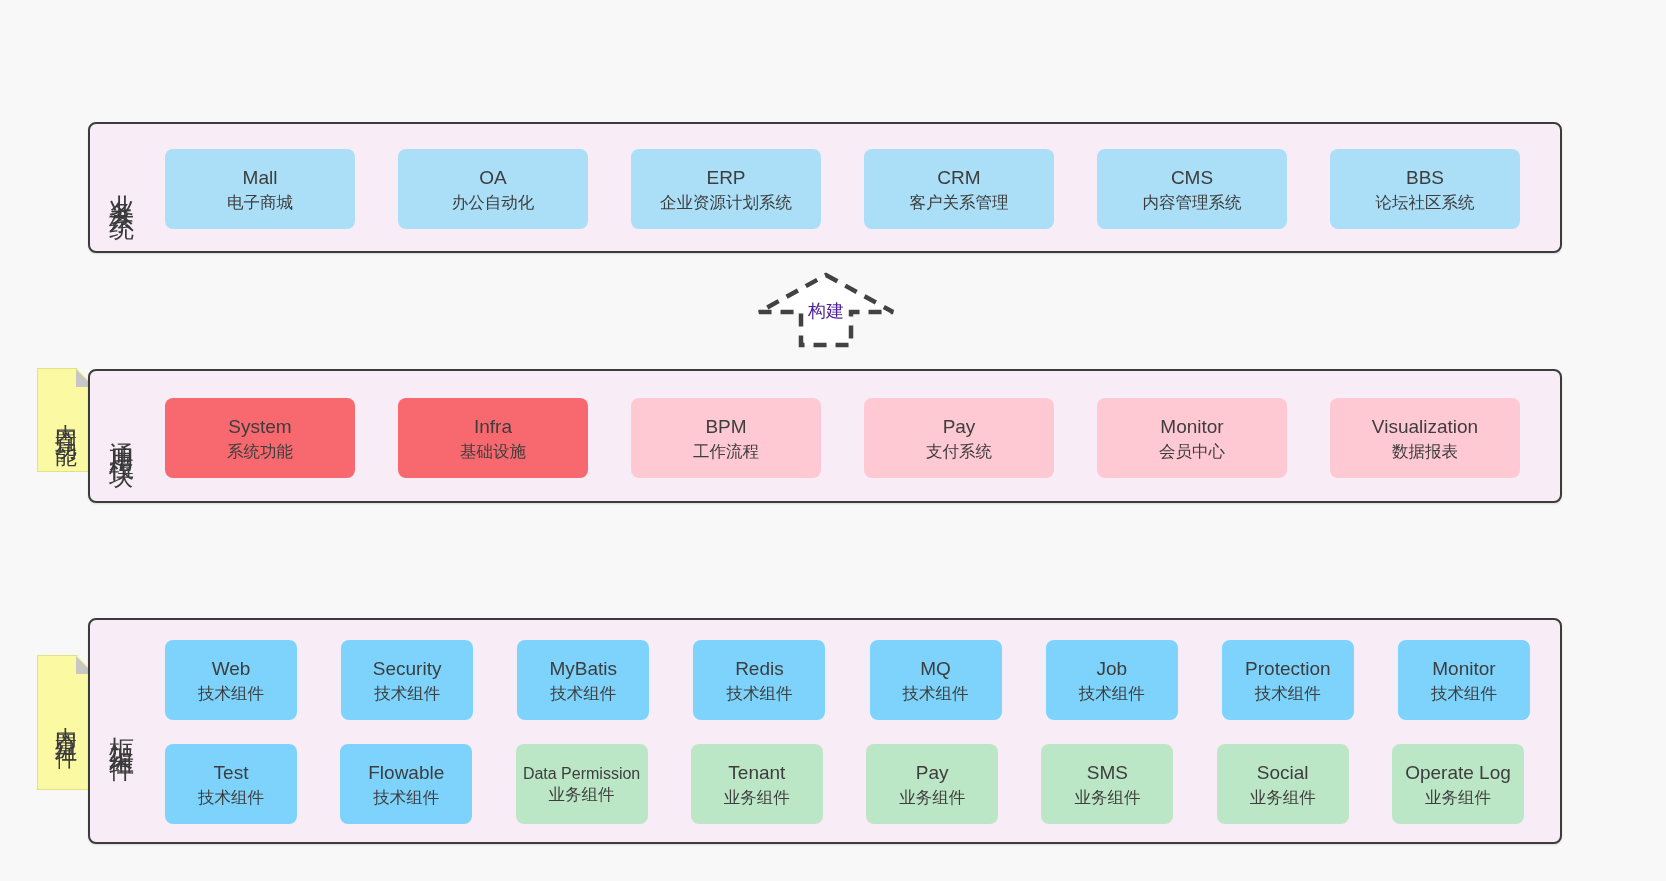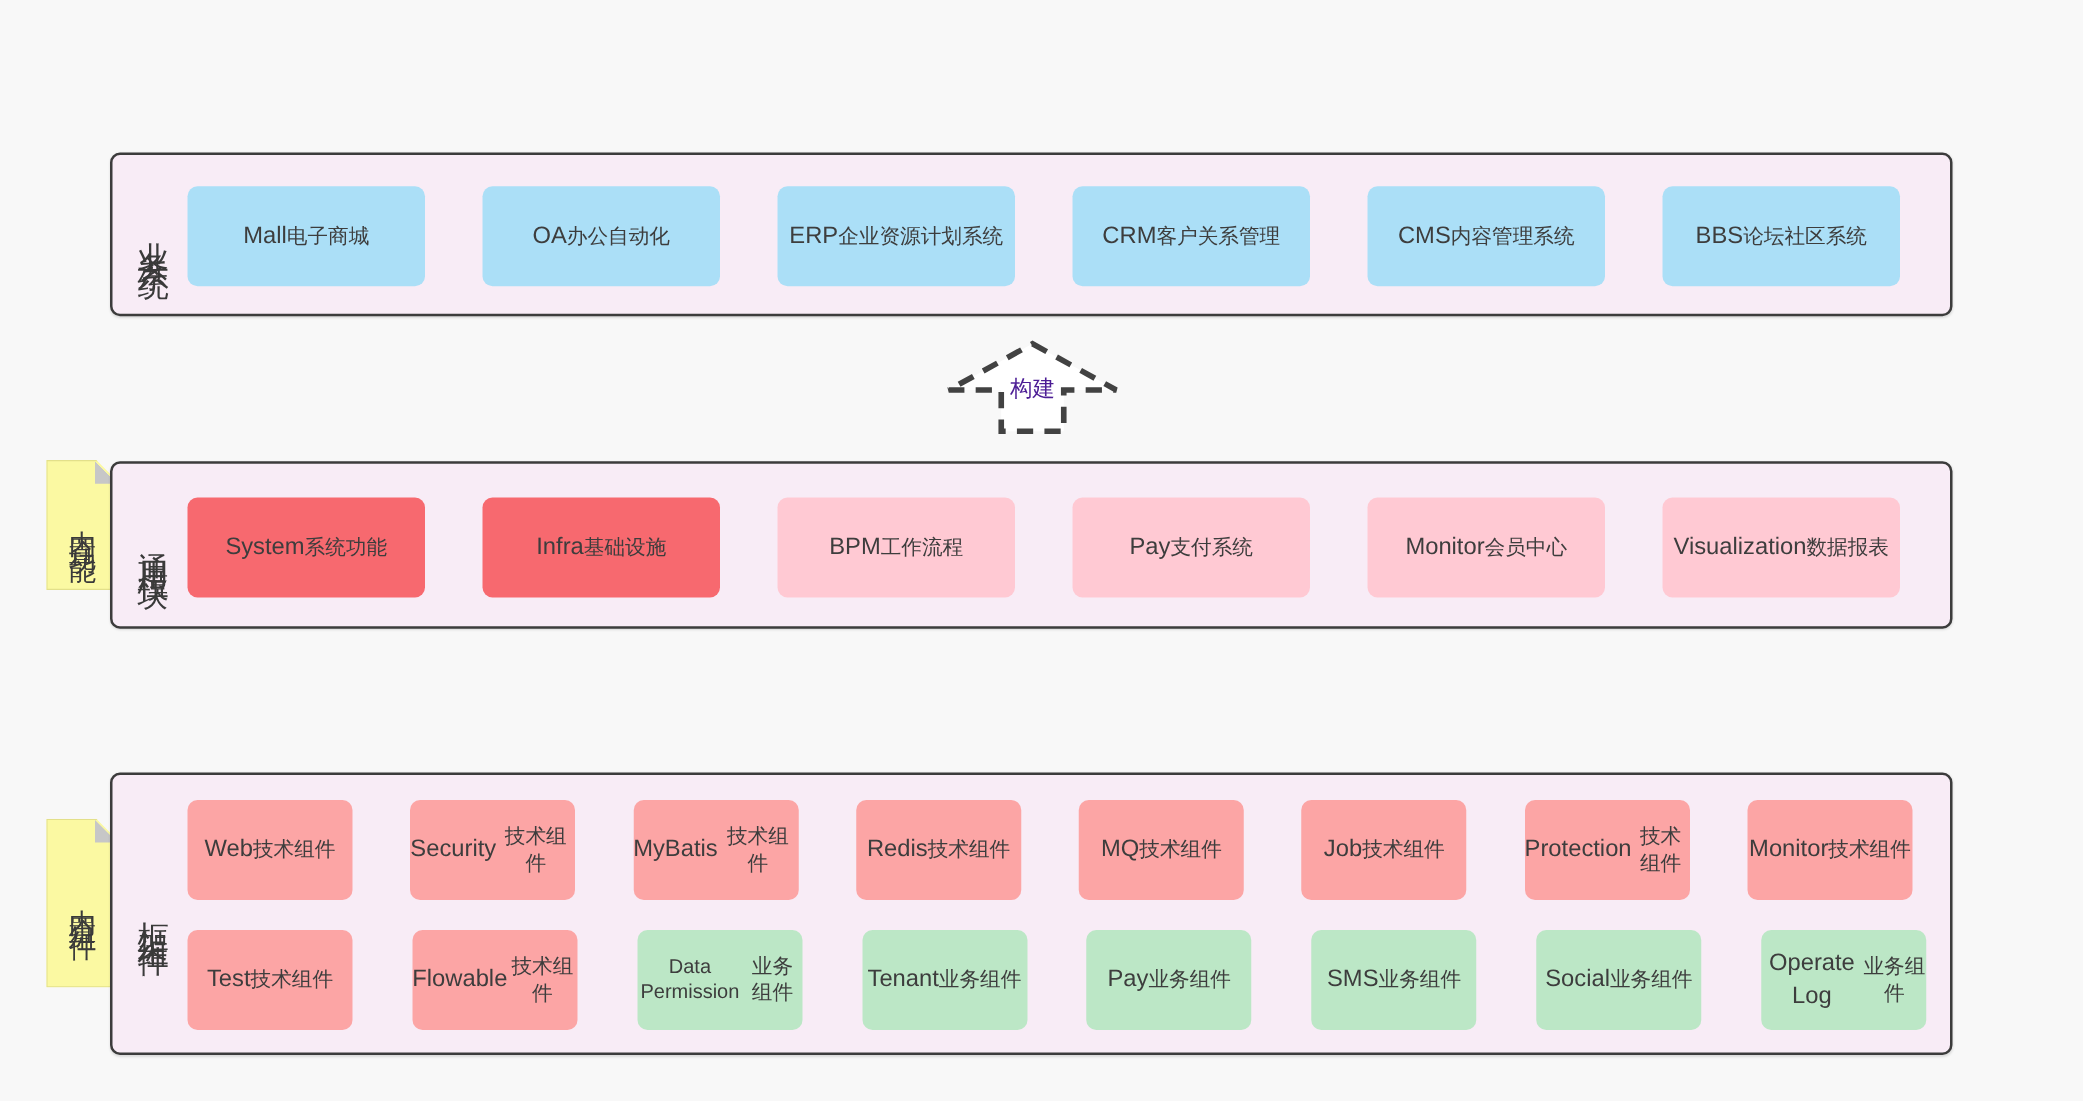--- a/index.html
+++ b/index.html
@@ -19,32 +19,32 @@
     position:absolute;left:16px;top:50%;transform:translateY(-50%);
     writing-mode:vertical-rl;text-orientation:upright;
     font-size:25px;letter-spacing:7px;color:#3a3a3a;white-space:nowrap;
   }
   .row{
     position:absolute;left:0;right:0;
     display:flex;justify-content:space-between;align-items:center;
     padding:0 40px 0 60px;box-sizing:border-box;
   }
   .box{
-    border-radius:8px;display:flex;
+    border-radius:8px;display:flex;flex-direction:column;
     justify-content:center;align-items:center;text-align:center;
-    height:80px;line-height:1.35;
+    height:80px;line-height:1.35;margin-left:15px;
   }
   .box .en{font-size:19px;}
   .box .cn{font-size:16.5px;}
   .w190{width:190px;}
   .w132{width:132px;}
   .blue{background:#abdff7;}
   .red{background:#f7696f;}
   .pink{background:#ffc9d3;text-align:right;}
-  .green-dark{background:#fca5a5;}
+  .green-dark{background:#7dd3fc;}
   .green-light{background:#bce7c6;}
   .sticky{
     position:absolute;left:37px;width:58px;background:#fbf9a2;
     border:1px solid #e3e08a;box-sizing:border-box;z-index:1;
     clip-path:polygon(0 0, calc(100% - 18px) 0, 100% 18px, 100% 100%, 0 100%);
     display:flex;justify-content:center;align-items:center;
   }
   .sticky-label{
     writing-mode:vertical-rl;text-orientation:upright;
     font-size:22px;letter-spacing:7px;color:#3a3a3a;white-space:nowrap;
@@ -173,21 +173,21 @@
       <div class="box green-dark w132">
         <div class="en">Protection</div>
         <div class="cn">技术组件</div>
       </div>
       <div class="box green-dark w132">
         <div class="en">Monitor</div>
         <div class="cn">技术组件</div>
       </div>
     </div>
 
-    <div class="row" style="top:124px;padding-right:19px;">
+    <div class="row" style="top:124px;padding-right:36px;">
       <div class="box green-dark w132">
         <div class="en">Test</div>
         <div class="cn">技术组件</div>
       </div>
       <div class="box green-dark w132">
         <div class="en">Flowable</div>
         <div class="cn">技术组件</div>
       </div>
       <div class="box green-light w132">
         <div class="en" style="font-size:16px;line-height:1.25;">Data Permission</div>

